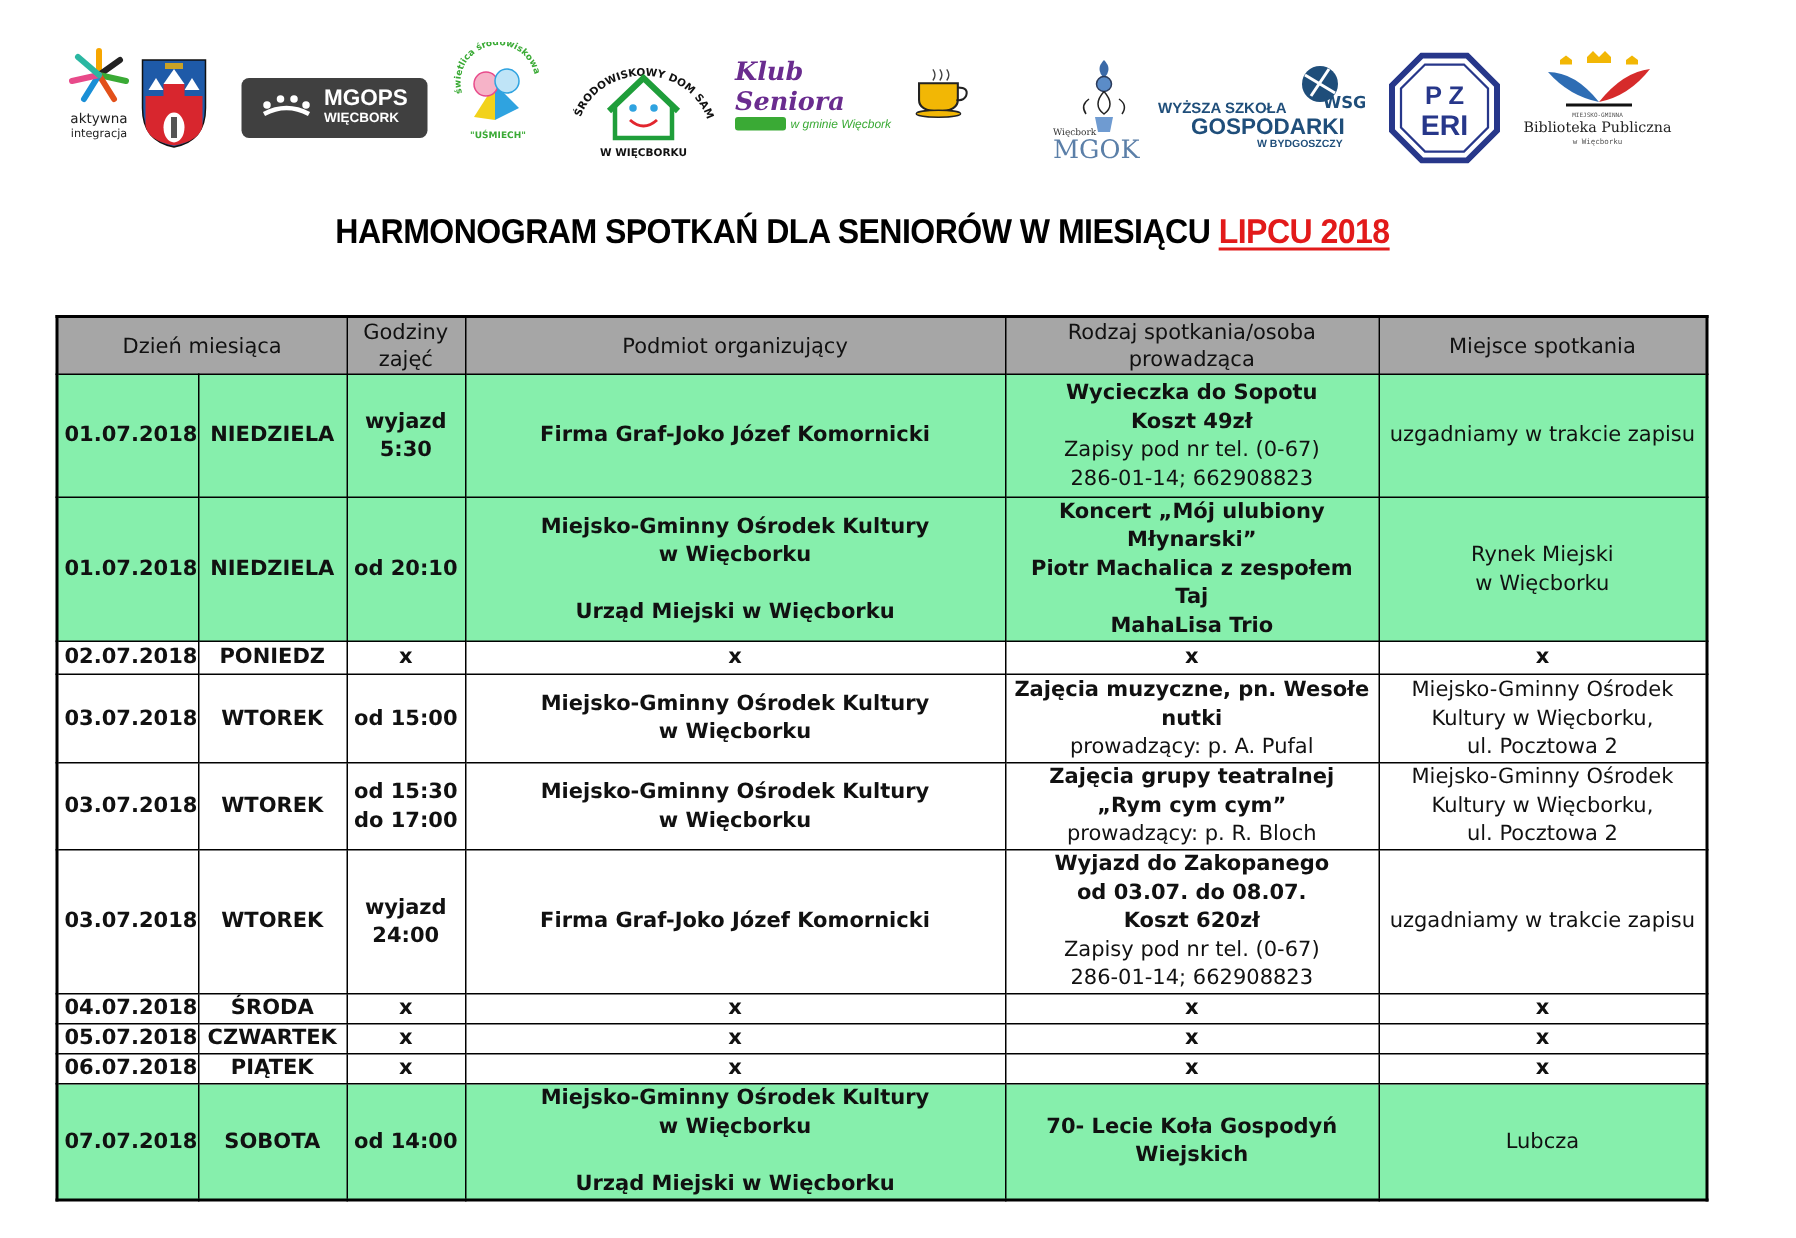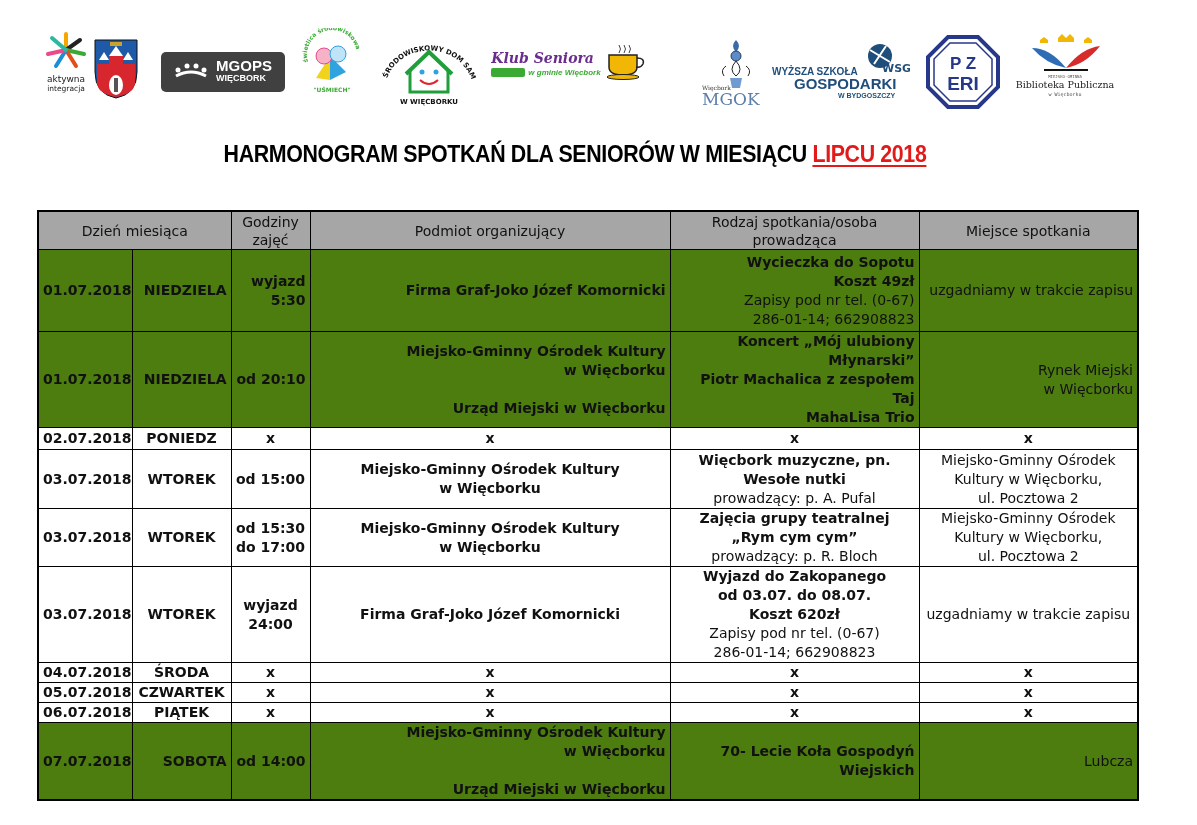--- a/index.html
+++ b/index.html
@@ -11,21 +11,21 @@
 
   
   .title { position: absolute; left: 0; width: 1150px; top: 141px; text-align: center; font-size: 23px; font-weight: bold; letter-spacing: -0.4px; color: #000; font-family: "Liberation Sans", sans-serif; transform: scaleX(0.93); transform-origin: 575px 0; }
   .title .accent { color: #e21a1a; text-decoration: underline; text-decoration-thickness: 2px; text-underline-offset: 3px; }
 
   
   table.sched { position: absolute; left: 37px; top: 210px; border-collapse: collapse; width: 1100px; table-layout: fixed; font-family: "DejaVu Sans", sans-serif; font-size: 14px; }
   table.sched td, table.sched th { border: 1px solid #000; text-align: center; vertical-align: middle; padding: 0 4px; line-height: 19px; }
   table.sched { border: 2px solid #000; }
   table.sched thead th { background: #a6a6a6; font-weight: normal; height: 37px; line-height: 18px; }
-  tr.gray td { background: #4d7c0f; text-align: right; }
+  tr.gray td { background: #86efac; }
   tr.white td { background: #ffffff; }
   td.b { font-weight: bold; }
   .line { display: block; }
   .line.bold { font-weight: bold; }
   .line.blank { height: 19px; }
 </style>
 </head>
 <body>
 
 <div class="logo" style="left:40px; top:28px; width:52px; height:70px;">
@@ -98,24 +98,24 @@
     <circle cx="46" cy="42" r="2.5" fill="#2fa3e0"></circle>
       <circle cx="60" cy="42" r="2.5" fill="#2fa3e0"></circle>
     <path d="M44 50 Q53 58 62 50" stroke="#e2262e" stroke-width="2" fill="none"></path>
     <text x="53" y="74" text-anchor="middle" font-size="7" font-weight="bold" fill="#111" font-family="DejaVu Sans, sans-serif">W WIĘCBORKU</text>
   </svg>
 </div>
 
 <div class="logo" style="left:490px; top:40px; width:156px; height:44px;">
   <div style="display:flex; align-items:center; gap:4px;">
     <div>
-      <div style="color:#6a2c8f; font-family:'DejaVu Serif', serif; font-weight:bold; font-style:italic; font-size:14px; line-height:20px;">Klub Seniora</div>
+      <div style="color:#6a2c8f; font-family:'DejaVu Serif', serif; font-weight:bold; font-style:italic; font-size:17px; line-height:20px;">Klub Seniora</div>
       <div style="display:flex; align-items:center; gap:3px;">
         <span style="display:inline-block; width:34px; height:9px; background:#3aaa35; border-radius:2px;"></span>
-        <span style="color:#3aaa35; font-style:italic; font-weight:bold; font-size:8px;text-align:center;">w gminie Więcbork</span>
+        <span style="color:#3aaa35; font-style:italic; font-weight:normal; font-size:8px;text-align:center;">w gminie Więcbork</span>
       </div>
     </div>
     <svg width="40" height="38" viewBox="0 0 40 38">
       <path d="M14 2 q3 4 0 8 M19 2 q3 4 0 8 M24 2 q3 4 0 8" stroke="#444" fill="none" stroke-width="1"></path>
       <path d="M4 12 H32 V24 Q32 32 18 32 Q4 32 4 24 Z" fill="#f2b705" stroke="#222" stroke-width="1.5"></path>
       <path d="M32 15 Q40 15 38 21 Q36 25 31 24" fill="none" stroke="#222" stroke-width="1.5"></path>
       <ellipse cx="18" cy="34" rx="16" ry="2.5" fill="#f2b705" stroke="#222" stroke-width="1"></ellipse>
     </svg>
   </div>
 </div>
@@ -257,21 +257,21 @@
         <td class="b">03.07.2018</td>
         <td class="b">WTOREK</td>
         <td class="b">
           <span class="line">od 15:00</span>
         </td>
         <td class="b">
           <span class="line">Miejsko-Gminny Ośrodek Kultury</span>
           <span class="line">w Więcborku</span>
         </td>
         <td>
-          <span class="line bold">Więcbork muzyczne, pn. Wesołe nutki</span>
+          <span class="line bold">Zajęcia muzyczne, pn. Wesołe nutki</span>
           <span class="line">prowadzący: p. A. Pufal</span>
         </td>
         <td>
           <span class="line">Miejsko-Gminny Ośrodek</span>
           <span class="line">Kultury w Więcborku,</span>
           <span class="line">ul. Pocztowa 2</span>
         </td>
       </tr>
       <tr class="white" style="height: 58px;">
         <td class="b">03.07.2018</td>

